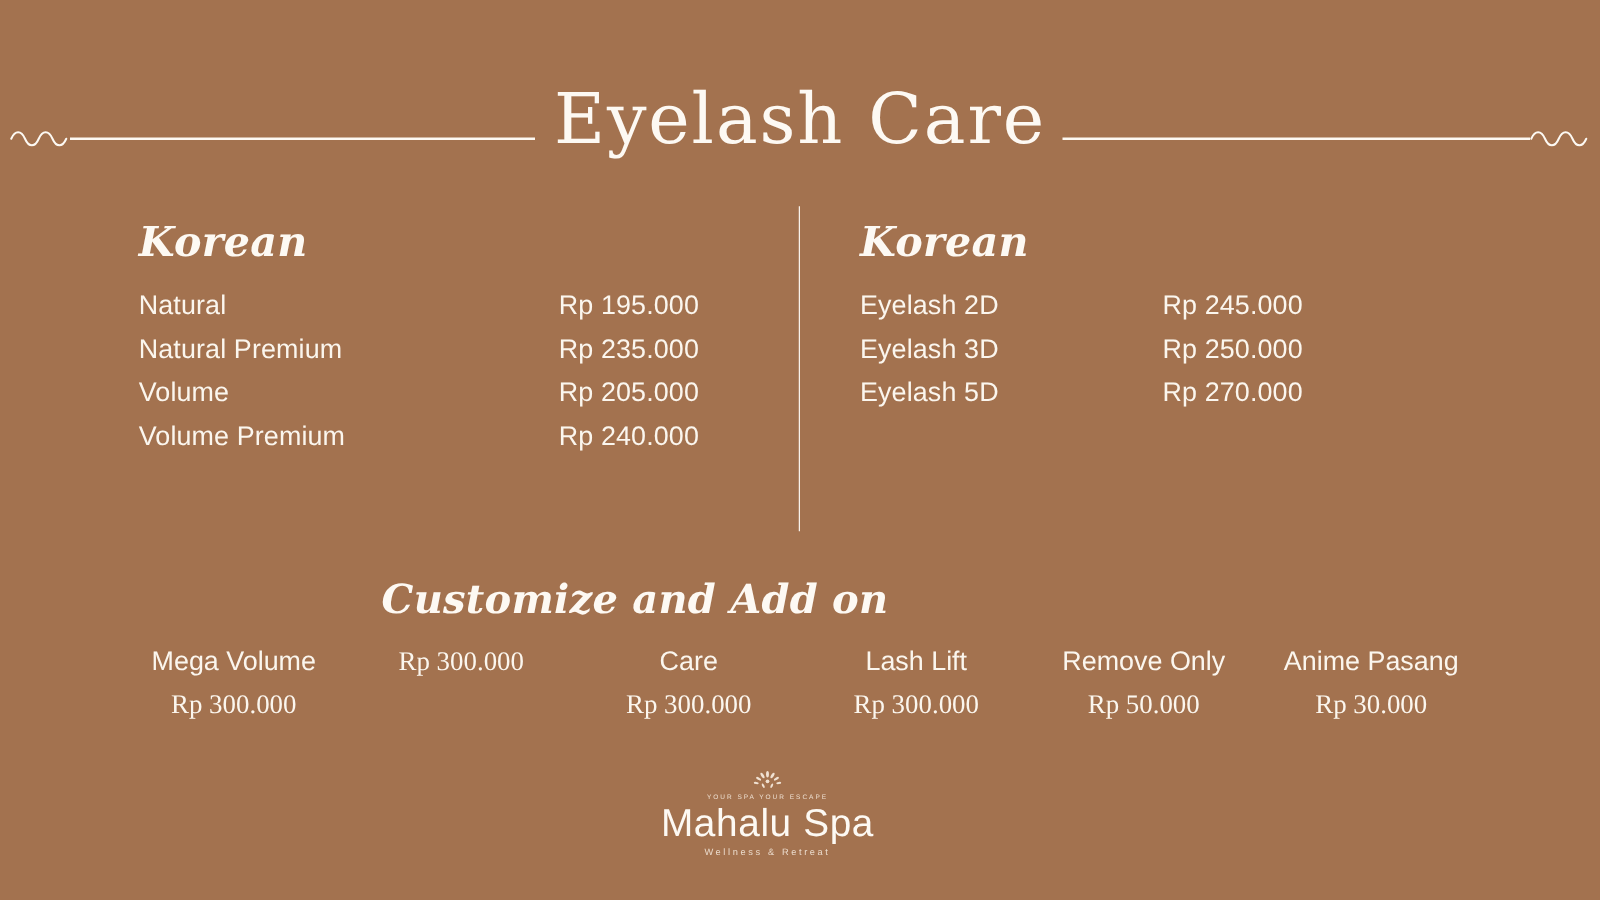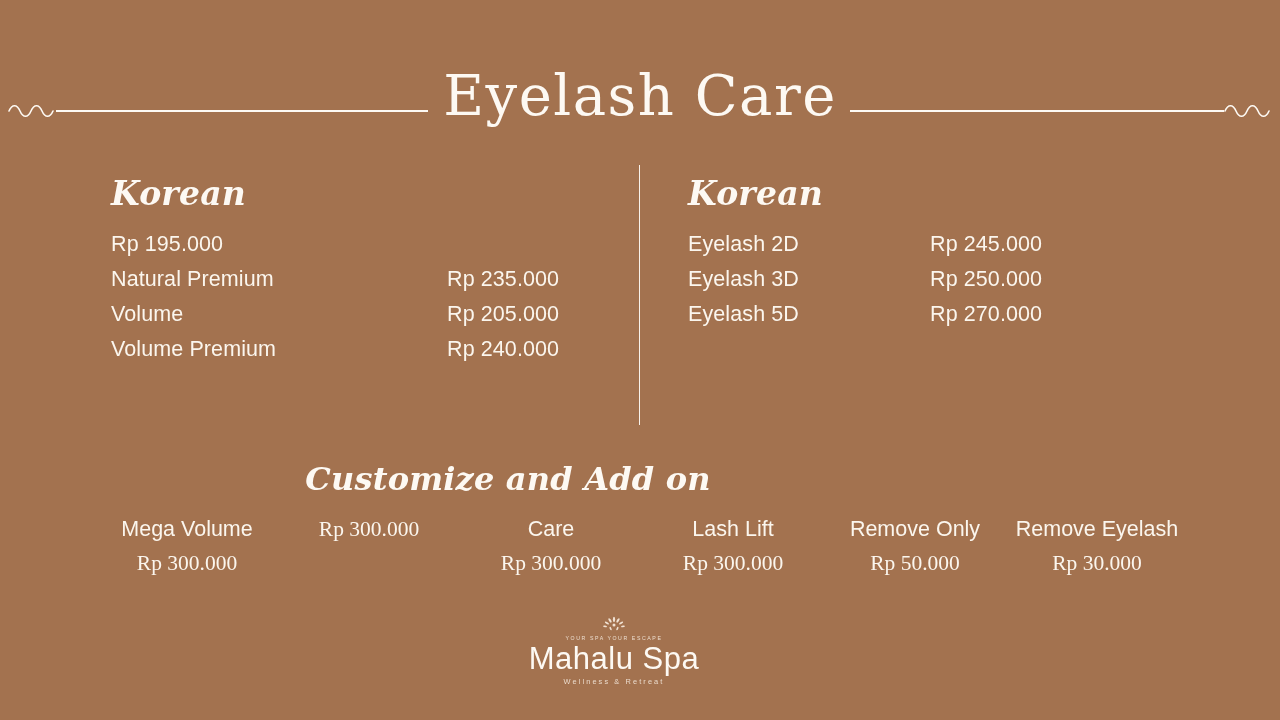--- a/index.html
+++ b/index.html
@@ -207,20 +207,21 @@
 
     <div class="title">Eyelash Care</div>
   </div>
 
   <div class="divider"></div>
 
   <div class="col col-korean">
     <div class="col-heading">Korean</div>
     <ul class="price-list">
       <li class="price-row">
+        <span class="item">Natural</span>
         <span class="price">Rp 195.000</span>
       </li>
       <li class="price-row">
         <span class="item">Natural Premium</span>
         <span class="price">Rp 235.000</span>
       </li>
       <li class="price-row">
         <span class="item">Volume</span>
         <span class="price">Rp 205.000</span>
       </li>
@@ -265,21 +266,21 @@
     </div>
     <div class="addon-cell">
       <div class="addon-name">Lash Lift</div>
       <div class="addon-price">Rp 300.000</div>
     </div>
     <div class="addon-cell">
       <div class="addon-name">Remove Only</div>
       <div class="addon-price">Rp 50.000</div>
     </div>
     <div class="addon-cell">
-      <div class="addon-name">Remove Eyelash</div>
+      <div class="addon-name">Anime Pasang</div>
       <div class="addon-price">Rp 30.000</div>
     </div>
   </div>
 
   <div class="logo">
     <svg class="logo-mark" width="30" height="20" viewBox="0 0 30 20">
       <g fill="#f0e1d2">
         <circle cx="15" cy="11" r="1.5"></circle>
         <ellipse cx="15" cy="5.4" rx="1.15" ry="2.6"></ellipse>
         <ellipse cx="11.0" cy="6.4" rx="1.1" ry="2.5" transform="rotate(-32 11 6.4)"></ellipse>

